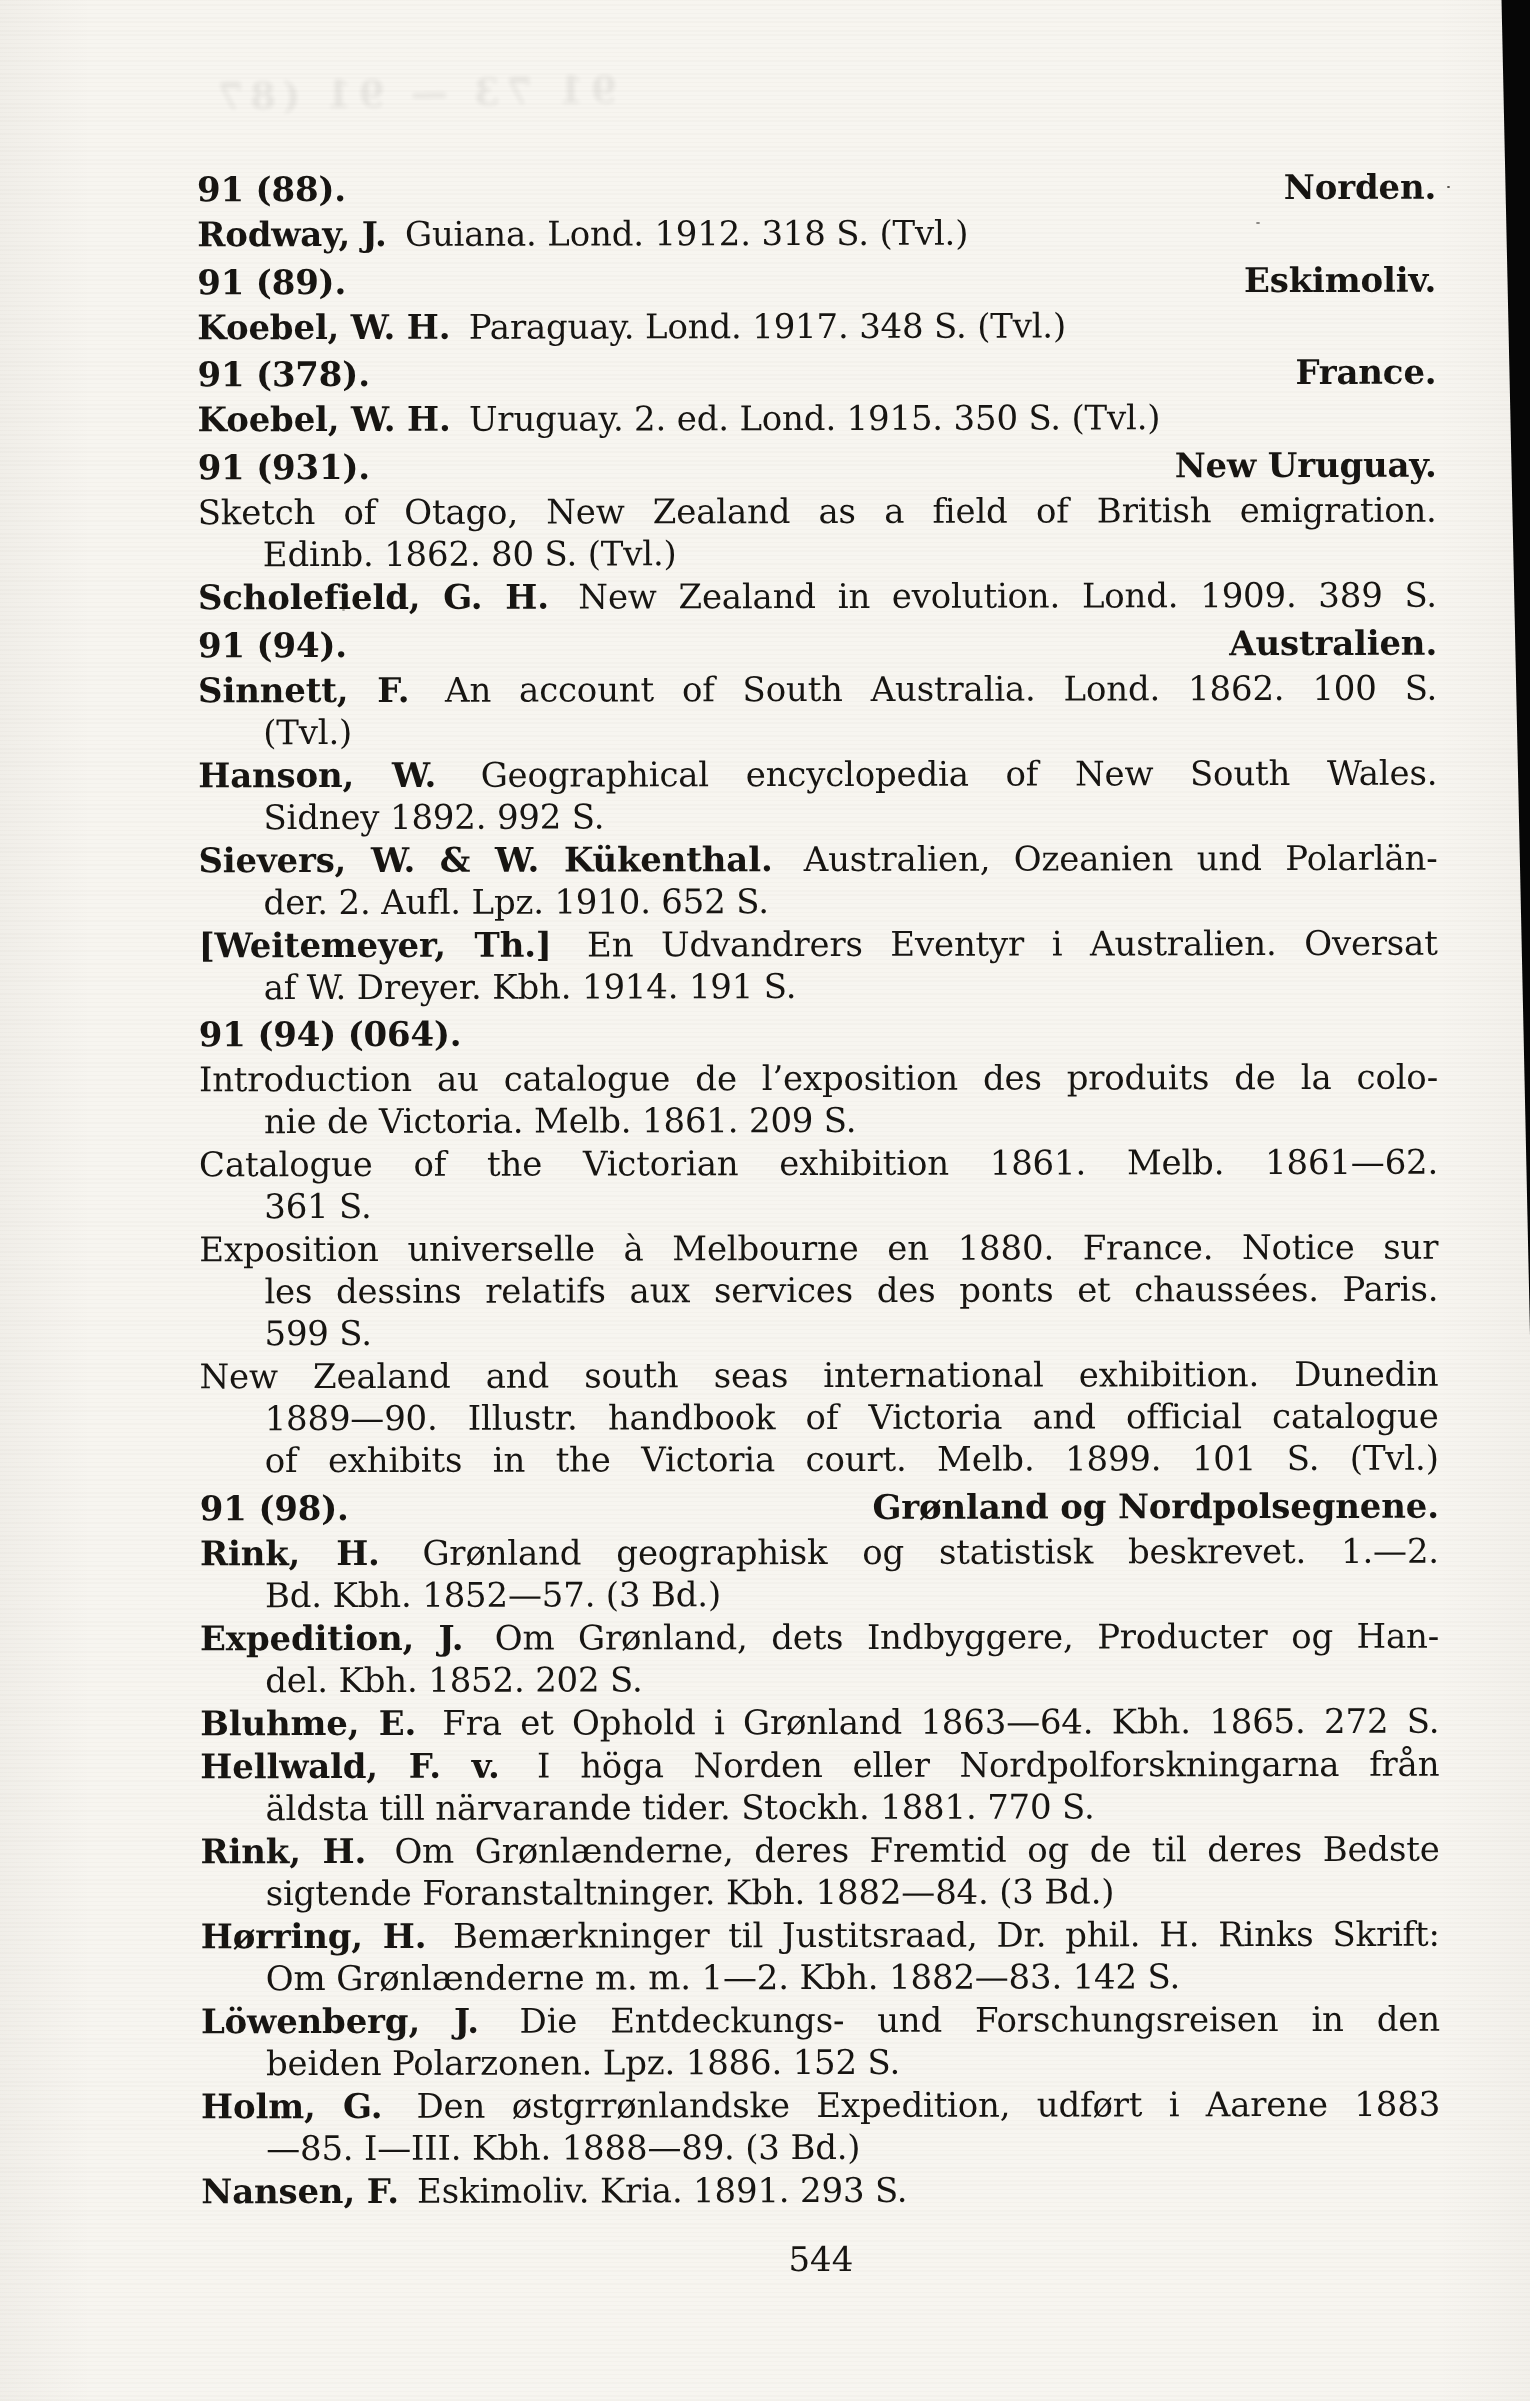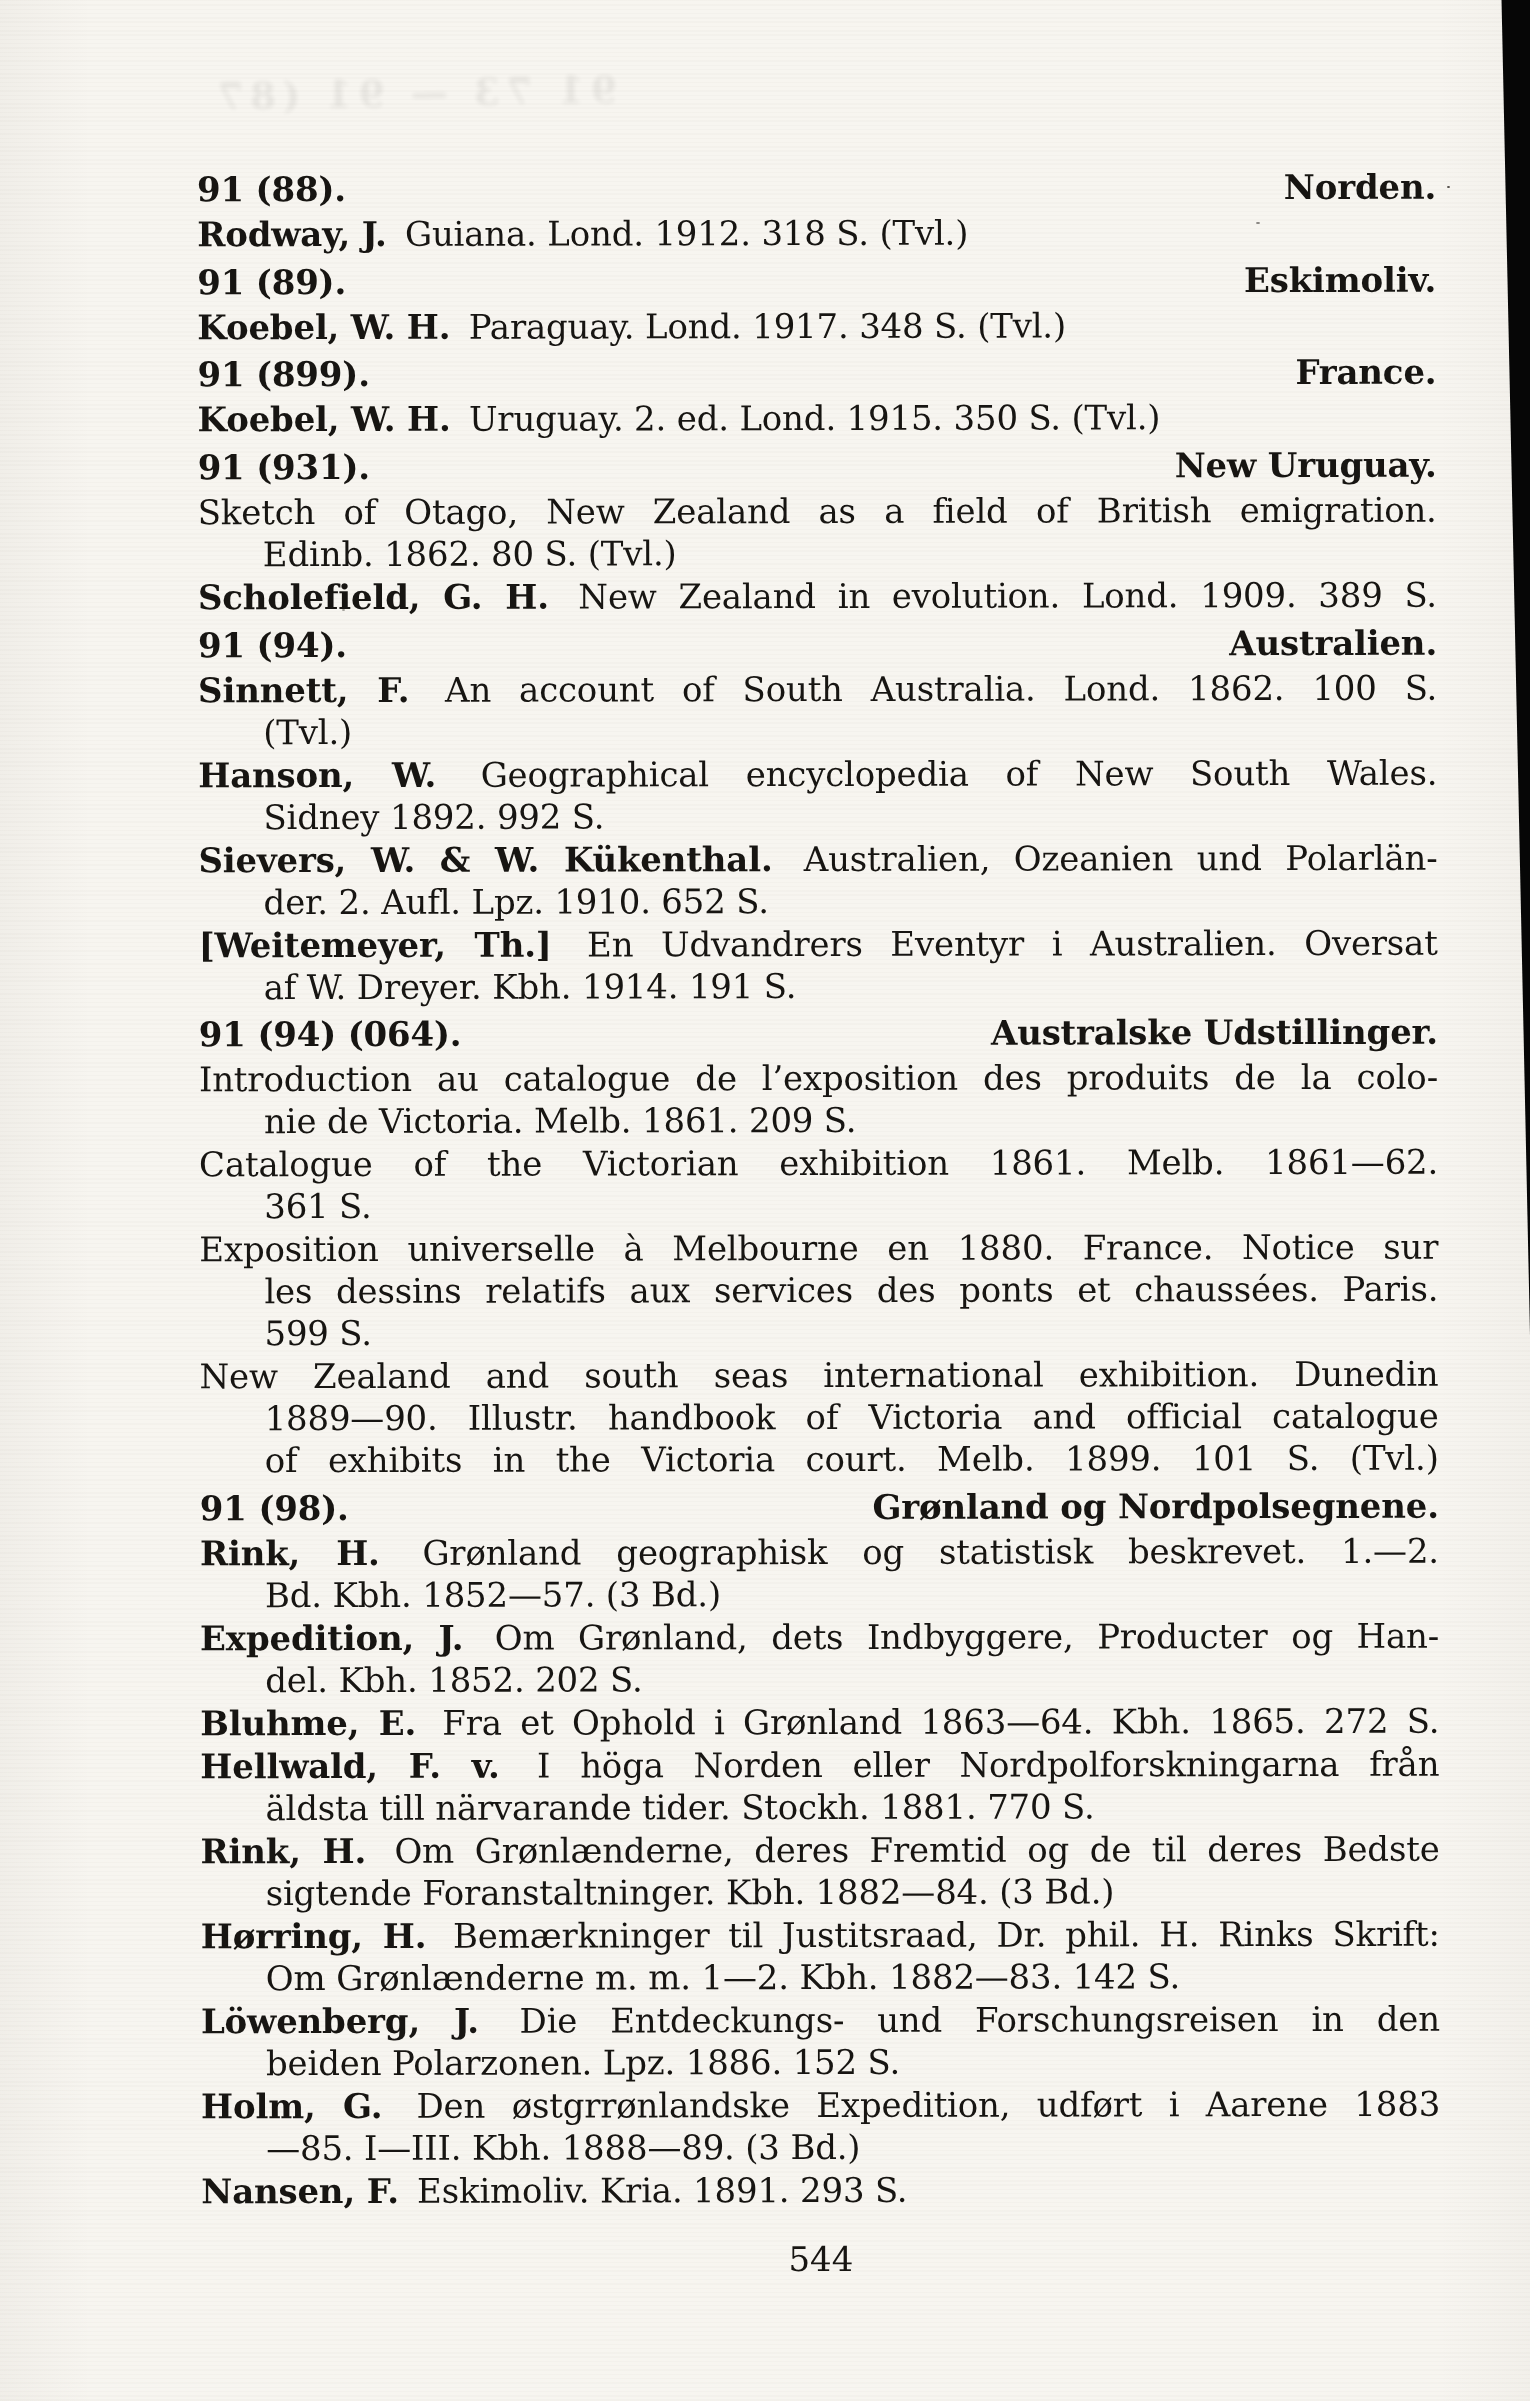--- a/index.html
+++ b/index.html
@@ -77,21 +77,21 @@
         <div class="line"><b class="lead">Rodway, J.</b> Guiana. Lond. 1912. 318 S. (Tvl.)</div>
       </div>
       <div class="section-row">
         <span class="code">91 (89).</span>
         <span class="title">Eskimoliv.</span>
       </div>
       <div class="entry">
         <div class="line"><b class="lead">Koebel, W. H.</b> Paraguay. Lond. 1917. 348 S. (Tvl.)</div>
       </div>
       <div class="section-row">
-        <span class="code">91 (899).</span>
+        <span class="code">91 (378).</span>
         <span class="title">France.</span>
       </div>
       <div class="entry">
         <div class="line"><b class="lead">Koebel, W. H.</b> Uruguay. 2. ed. Lond. 1915. 350 S. (Tvl.)</div>
       </div>
       <div class="section-row">
         <span class="code">91 (931).</span>
         <span class="title">New Uruguay.</span>
       </div>
       <div class="entry">
@@ -116,21 +116,20 @@
       <div class="entry">
         <div class="line just"><b class="lead">Sievers, W. &amp; W. Kükenthal.</b> Australien, Ozeanien und Polarlän-</div>
         <div class="line cont">der. 2. Aufl. Lpz. 1910. 652 S.</div>
       </div>
       <div class="entry">
         <div class="line just"><b class="lead">[Weitemeyer, Th.]</b> En Udvandrers Eventyr i Australien. Oversat</div>
         <div class="line cont">af W. Dreyer. Kbh. 1914. 191 S.</div>
       </div>
       <div class="section-row">
         <span class="code">91 (94) (064).</span>
-        <span class="title">Australske Udstillinger.</span>
       </div>
       <div class="entry">
         <div class="line just">Introduction au catalogue de l’exposition des produits de la colo-</div>
         <div class="line cont">nie de Victoria. Melb. 1861. 209 S.</div>
       </div>
       <div class="entry">
         <div class="line just">Catalogue of the Victorian exhibition 1861. Melb. 1861—62.</div>
         <div class="line cont">361 S.</div>
       </div>
       <div class="entry">

